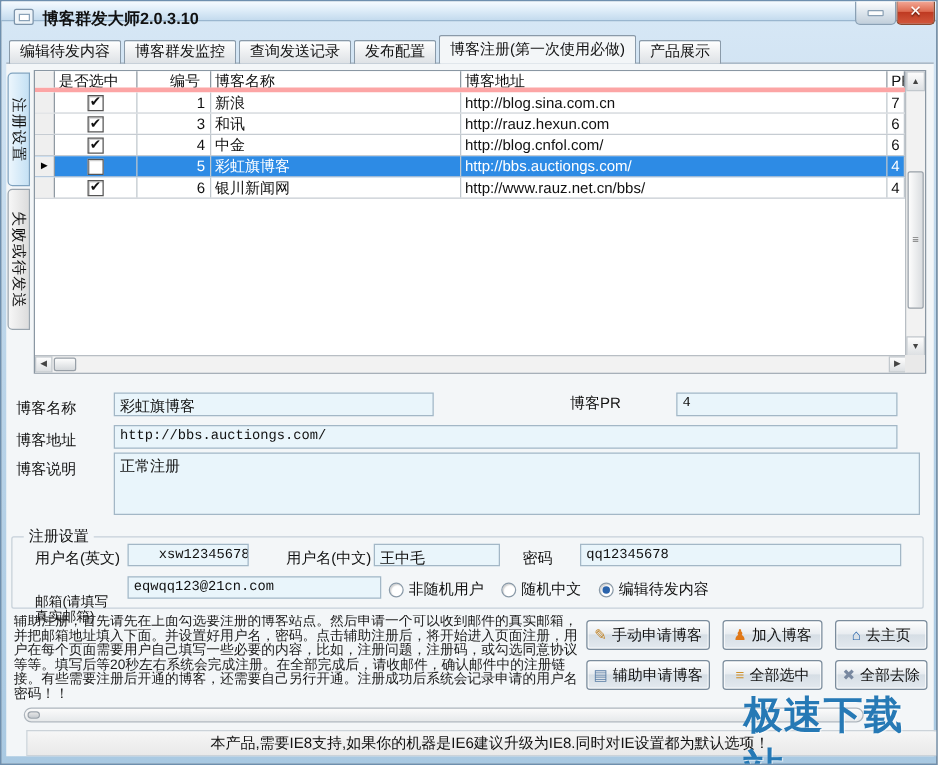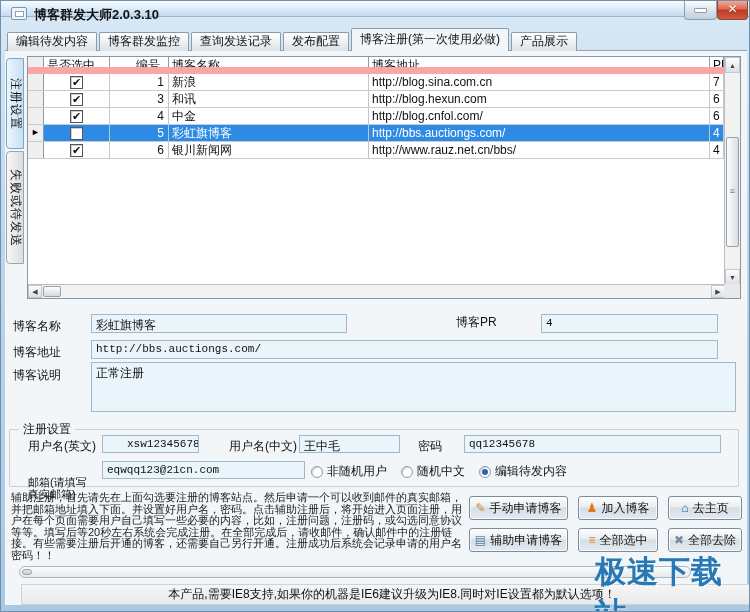--- a/index.html
+++ b/index.html
@@ -42,21 +42,21 @@
                     white-space:nowrap; font-size:12px; letter-spacing:1px; }
   .side-tab.active { top:57px; height:91px; background:linear-gradient(90deg,#ecf6fd,#c5e1f4);
                      border:1px solid #7fa3c0; }
   .side-tab.idle { top:150px; height:113px; background:linear-gradient(90deg,#f7f7f7,#dcdcdc);
                    border:1px solid #9aa5ae; }
 
   
   .table-panel { position:absolute; left:26px; top:55px; width:714px; height:243px;
                  background:#fff; border:1px solid #8a97a3; }
   .thead { position:absolute; left:0; top:0; right:16px; height:17px; display:flex;
-           border-bottom:7px solid #fca5a5; background:#fff; font-size:12px; }
+           border-bottom:4px solid #fca5a5; background:#fff; font-size:12px; }
   .thead .hc { border-right:1px solid #8f99a2; padding-left:3px; line-height:16px; overflow:hidden; }
   .tbody { position:absolute; left:0; top:17px; right:16px; }
   .trow { height:17px; display:flex; border-bottom:1px solid #c6ccd2; background:#fff; cursor:pointer; }
   .trow.selected { background:#2d8be5; color:#fff; }
   .c0 { width:16px; } .c1 { width:66px; } .c2 { width:36px;margin-left:23px; } .c3 { width:200px; }
   .c4 { width:341px; } .c5 { flex:1; }
   .cell { border-right:1px solid #c0c7cd; line-height:16px; overflow:hidden; }
   .cell-ind { background:#efefef; border-right:1px solid #8f99a2; text-align:center;
               font-size:9px; line-height:15px; color:#000; }
   .cell-check { display:flex; align-items:center; justify-content:center; }
@@ -182,21 +182,21 @@
         <span class="cell c5 cell-txt">7</span>
       </div>
 
       <div class="trow">
         <span class="cell c0 cell-ind"></span>
         <span class="cell c1 cell-check">
             <span class="checkbox">✔</span>
           </span>
         <span class="cell c2 cell-id">3</span>
         <span class="cell c3 cell-txt">和讯</span>
-        <span class="cell c4 cell-txt">http://blog.hexun.com</span>
+        <span class="cell c4 cell-txt">http://rauz.hexun.com</span>
         <span class="cell c5 cell-txt">6</span>
       </div>
 
       <div class="trow">
         <span class="cell c0 cell-ind"></span>
         <span class="cell c1 cell-check">
             <span class="checkbox">✔</span>
           </span>
         <span class="cell c2 cell-id">4</span>
         <span class="cell c3 cell-txt">中金</span>

